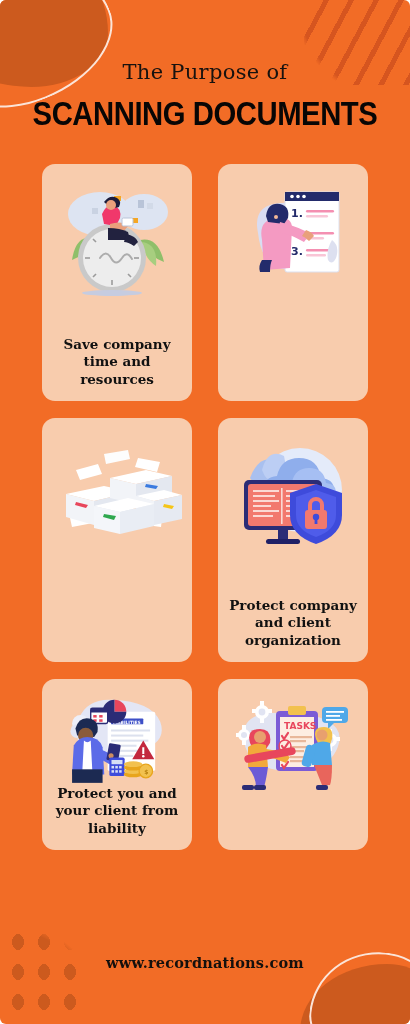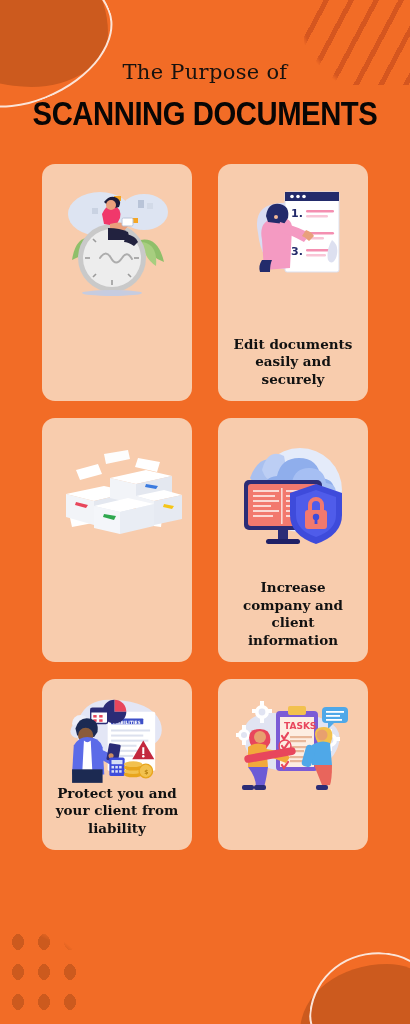--- a/index.html
+++ b/index.html
@@ -11,20 +11,21 @@
     height: 1024px;
     overflow: hidden;
     font-family: "Liberation Sans", sans-serif;
   }
   .poster {
     position: relative;
     width: 410px;
     height: 1024px;
     background: #F26C26;
     overflow: hidden;
+    border-radius: 6px;
   }
 
   
   .deco { position: absolute; pointer-events: none; }
 
   .blob-tl {
     left: -62px; top: -48px;
     width: 170px; height: 135px;
     background: #CC5A1E;
     border-radius: 60% 40% 45% 55% / 55% 60% 40% 45%;
@@ -191,20 +192,21 @@
         <path d="M48 80 q6-9 11 0 q5 9 11 0 q5-8 10 1" fill="none" stroke="#ADADAD" stroke-width="2" stroke-linecap="round"></path>
         <ellipse cx="60" cy="115" rx="30" ry="3" fill="#C6CCE0"></ellipse>
         <path d="M50 36 q4-10 12-8 q8 2 6 12 l-4 8 -12 -2z" fill="#F0386B"></path>
         <path d="M52 24 q6-8 13-4 q5 3 2 9 q-7 3-15-5z" fill="#1C1C3B"></path>
         <circle cx="59" cy="27" r="5" fill="#E9A07C"></circle>
         <path d="M58 46 q12-4 18 2 l-4 5 q-8-3-14-2z" fill="#E9A07C"></path>
         <path d="M56 50 q12 0 20 4 l2 8 -22 0z" fill="#22223F"></path>
         <path d="M74 56 q10 2 12 8 l-4 4 q-6-4-10-4z" fill="#22223F"></path>
         <rect x="70" y="40" width="11" height="8" rx="1.5" fill="#FFFFFF" stroke="#B9C4D8"></rect>
       </svg>
+      <div class="caption">Save company time and resources</div>
     </div>
 
     <div class="card r1">
       <svg class="art" viewBox="0 0 130 120">
         <path d="M30 55 q-6-28 22-30 q30-2 42 14 q14 16 2 34 q-14 20-40 18 q-22-2-26-36z" fill="#D9DCF2"></path>
         <rect x="57" y="14" width="54" height="80" rx="2" fill="#FFFFFF" stroke="#DCE0EE"></rect>
         <rect x="57" y="14" width="54" height="9" fill="#232B6B"></rect>
         <circle cx="64" cy="18.5" r="1.8" fill="#FFFFFF"></circle>
         <circle cx="70" cy="18.5" r="1.8" fill="#FFFFFF"></circle>
         <circle cx="76" cy="18.5" r="1.8" fill="#FFFFFF"></circle>
@@ -217,21 +219,20 @@
         <rect x="78" y="71" width="28" height="2.6" rx="1.3" fill="#F48FB1"></rect>
         <rect x="78" y="76" width="20" height="2.6" rx="1.3" fill="#F9C5D6"></rect>
         <path d="M34 62 q-4-20 14-22 q16-2 16 10 l-2 40 -26 2z" fill="#F49AC2"></path>
         <path d="M38 38 q2-14 14-12 q10 2 8 14 l-4 6 -16-2z" fill="#232B6B"></path>
         <path d="M52 44 q22 6 30 12 l-6 8 q-14-8-26-10z" fill="#F49AC2"></path>
         <path d="M78 52 q6 2 8 6 l-5 5 q-4-4-7-5z" fill="#E9A07C"></path>
         <path d="M34 82 q-4 6-2 12 l10 0 q0-8 2-12z" fill="#232B6B"></path>
         <path d="M104 62 q8 6 4 18 q-4 8-8 2 q-2-10 4-20z" fill="#DDE0F0"></path>
         <circle cx="48" cy="39" r="2" fill="#F2B998"></circle>
       </svg>
-      <div class="caption">Edit documents easily and securely</div>
     </div>
 
     <div class="card r2">
       <svg class="art" viewBox="0 0 130 120">
         <path d="M24 38 l22-6 4 10 -22 6z" fill="#FFFFFF"></path>
         <path d="M52 22 l24-4 2 9 -24 5z" fill="#FDFDFD"></path>
         <path d="M86 26 l22 4 -3 10 -22-5z" fill="#FFFFFF"></path>
         <path d="M18 86 l20-4 3 9 -21 4z" fill="#FFFFFF"></path>
         <path d="M88 84 l22 2 -1 9 -22-3z" fill="#FFFFFF"></path>
         <g>
@@ -287,21 +288,21 @@
         <rect x="53" y="56" width="1.6" height="36" fill="#FBD9D4"></rect>
         <rect x="50" y="98" width="10" height="10" fill="#2B2C76"></rect>
         <rect x="38" y="107" width="34" height="5" rx="2.5" fill="#1F2066"></rect>
         <path d="M88 52 l26 9 0 22 q0 20-26 29 q-26-9-26-29 l0-22z" fill="#3E4BDB"></path>
         <path d="M88 58 l20 7 0 18 q0 15-20 22 q-20-7-20-22 l0-18z" fill="#4F5CEA"></path>
         <rect x="77" y="78" width="22" height="19" rx="3" fill="#F2796E"></rect>
         <path d="M82 78 v-5 a6 6 0 0 1 12 0 v5" fill="none" stroke="#F2796E" stroke-width="4"></path>
         <circle cx="88" cy="85" r="3.2" fill="#3E4BDB"></circle>
         <rect x="86.6" y="86" width="2.8" height="6" fill="#3E4BDB"></rect>
       </svg>
-      <div class="caption">Increase company and client information</div>
+      <div class="caption">Protect company and client organization</div>
     </div>
 
     <div class="card r3">
       <svg class="art" viewBox="0 0 130 108">
         <path d="M20 30 q10-24 40-22 q46 2 56 26 q8 22-18 32 q-40 14-66 4 q-20-8-12-40z" fill="#E3E6F5"></path>
         <circle cx="22" cy="36" r="10" fill="#EDEFF9"></circle>
         <rect x="54" y="22" width="56" height="70" rx="2" fill="#FFFFFF"></rect>
         <rect x="58" y="30" width="38" height="7" rx="1" fill="#3D4FC7"></rect>
         <text x="60" y="36" font-family="DejaVu Sans, sans-serif" font-size="5.2" font-weight="700" fill="#FFFFFF">LIABILITIES</text>
         <g fill="#DCE1EE">
@@ -405,14 +406,17 @@
         <circle cx="94" cy="42" r="5.5" fill="#E8A06E"></circle>
         <path d="M84 52 q10-6 18-2 l2 22 -20 0z" fill="#4FA8E8"></path>
         <path d="M86 72 l18 0 q0 14-2 20 l-8 0 q-4-10-8-20z" fill="#E8655C"></path>
         <rect x="88" y="92" width="12" height="5" rx="2" fill="#2B2C76"></rect>
         <rect x="76" y="52" width="10" height="22" rx="4" fill="#4FA8E8" transform="rotate(16 81 62)"></rect>
       </svg>
     </div>
 
   </div>
 
+  <div class="footer">
+    <span class="site">www.recordnations.com</span>
+  </div>
 
 </div>
 
 </body></html>

